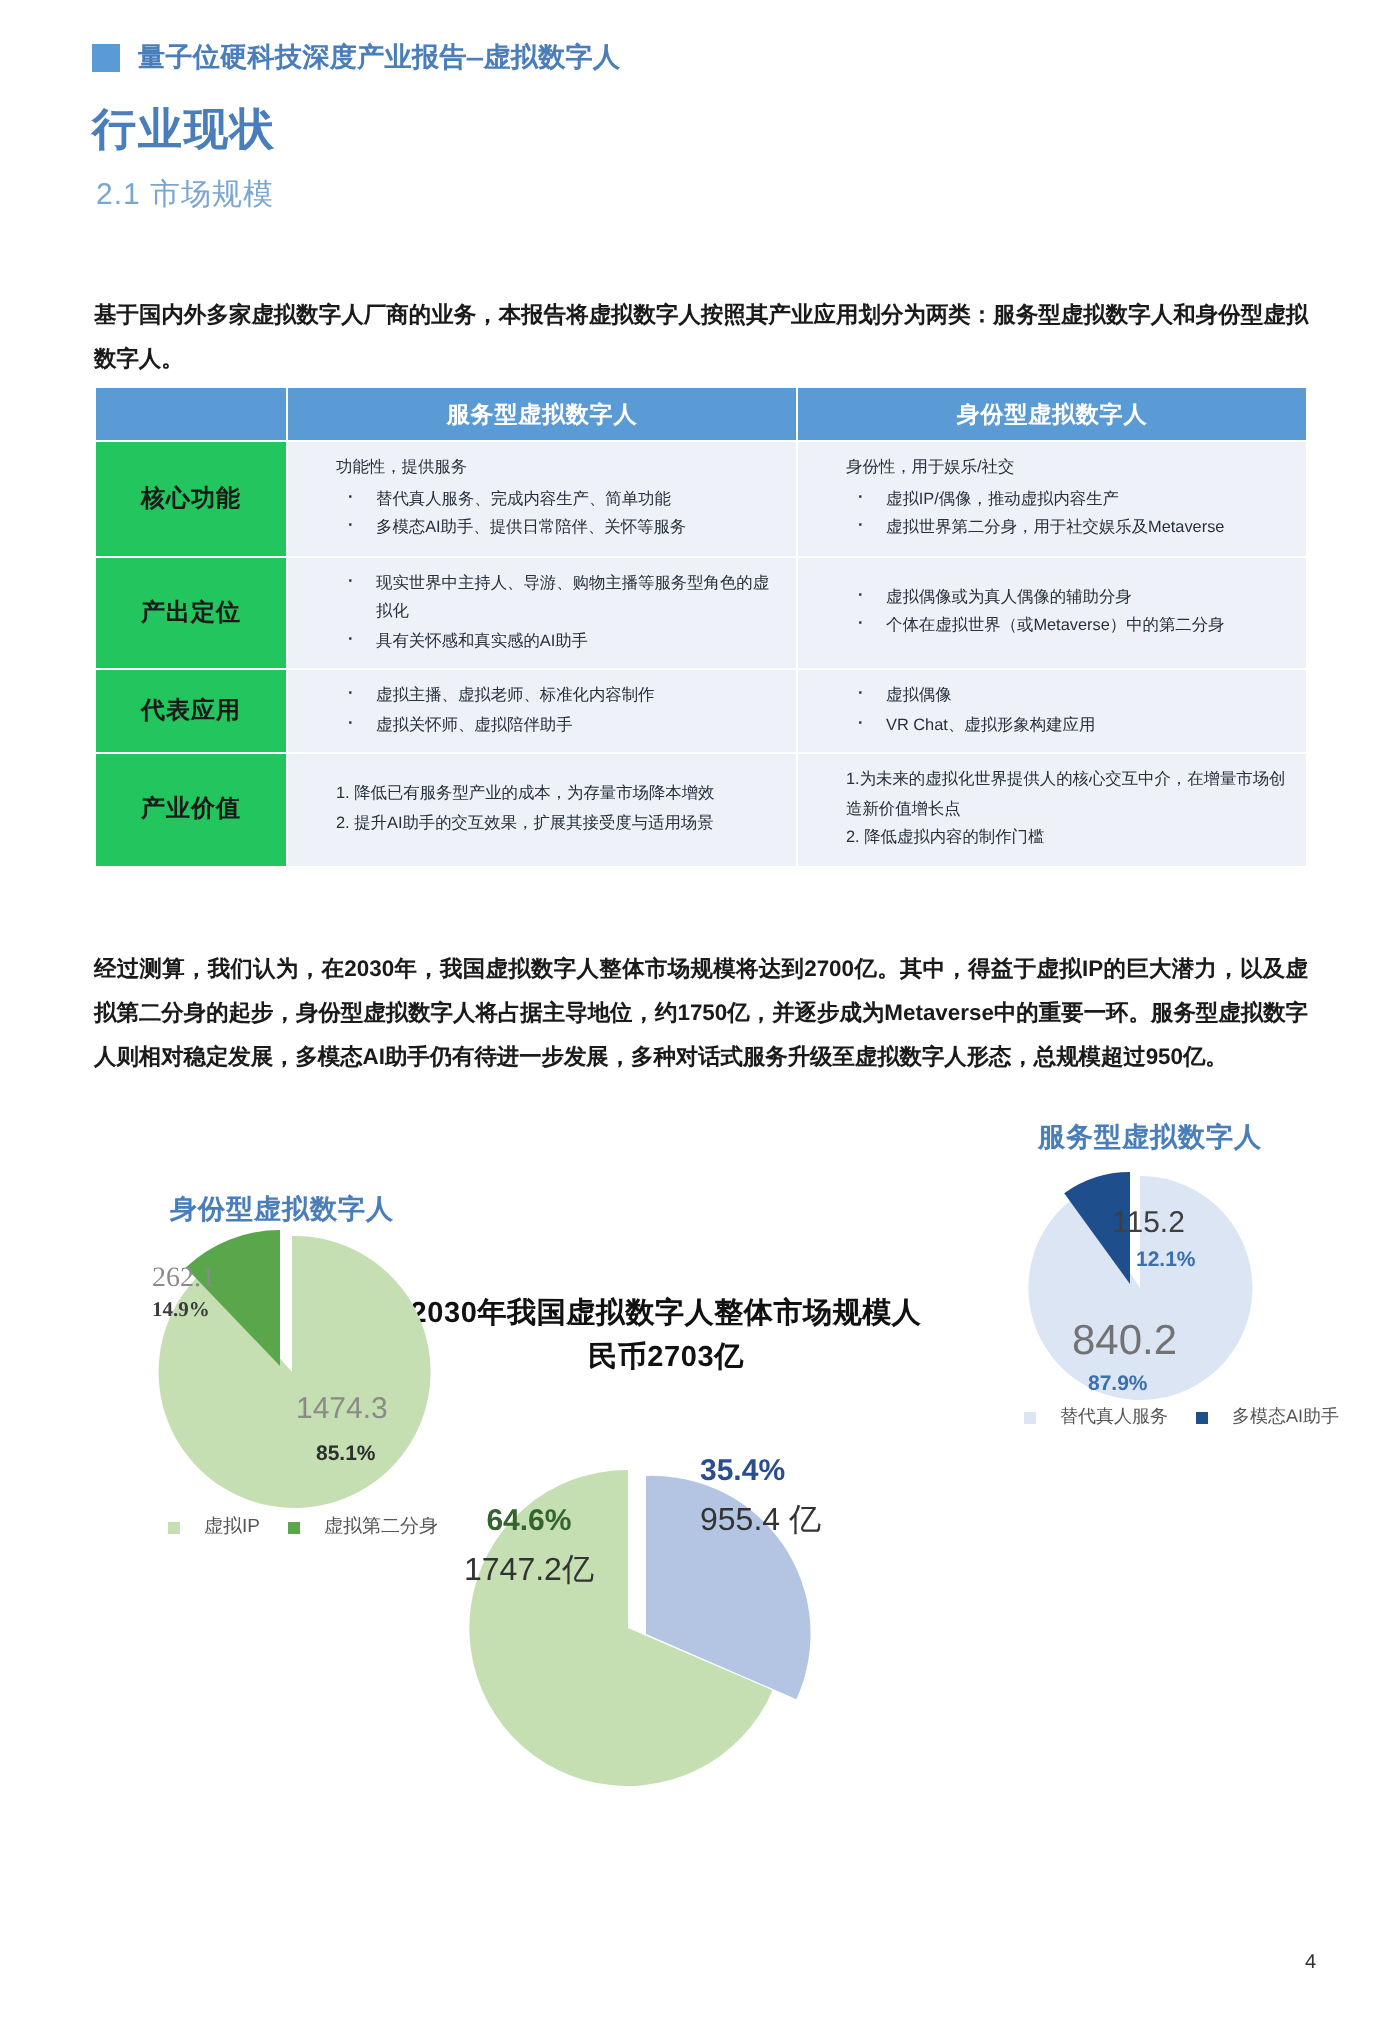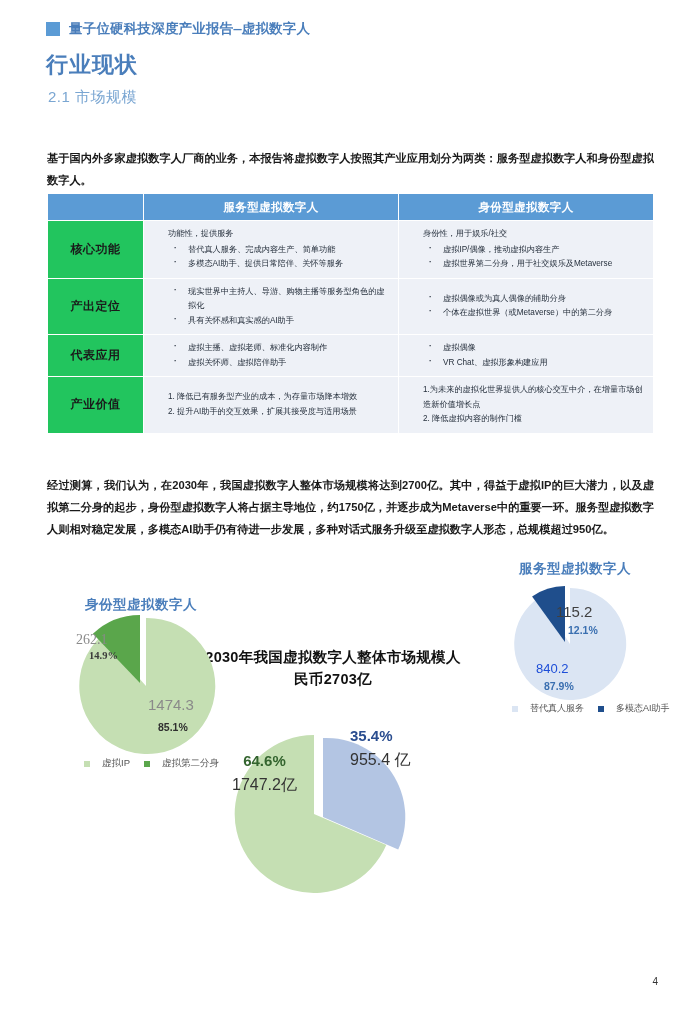--- a/index.html
+++ b/index.html
@@ -154,31 +154,31 @@
     position: absolute;
     white-space: nowrap;
     pointer-events: none;
   }
   .lbl .val { font-size: 14px; color: #3f3f3f; }
   .lbl .pct { font-size: 10.5px; font-weight: bold; }
 
   
   #id-lbl-small { left: 76px; top: 78px; text-align: left; font-family: Liberation Serif, serif; }
   #id-lbl-small .val { color: #8a8a8a; }
-  #id-lbl-small .pct { color: #3b3b3b; display: block; margin-top: 2px; margin-left: 13px; }
+  #id-lbl-small .pct { color: #3b3b3b; display: block; margin-top: 2px; }
   #id-lbl-big { left: 148px; top: 108px; margin-top: 36px; }
   #id-lbl-big .val { color: #8a8a8a; font-size: 15px; }
   #id-lbl-big .pct { color: #2f2f2f; display: block; margin-top: 7px; margin-left: 10px; }
 
   
   #sv-lbl-small { left: 556px; top: 51px; }
   #sv-lbl-small .val { color: #3f3f3f; font-size: 15px; }
   #sv-lbl-small .pct { color: #3a6fb0; display: block; margin-top: 3px; margin-left: 12px; }
   #sv-lbl-big { left: 536px; top: 107px; }
-  #sv-lbl-big .val { color: #1d4ed8; font-size: 13px; }
+  #sv-lbl-big .val { color: #737373; font-size: 21px; }
   #sv-lbl-big .pct { color: #3a6fb0; display: block; margin-top: 3px; margin-left: 8px; }
 
   
   #mn-lbl-green { left: 232px; top: 200px; text-align: center; }
   #mn-lbl-green .pct { color: #33642e; font-size: 15px; display: block; }
   #mn-lbl-green .val { color: #333; font-size: 16px; display: block; margin-top: 6px; }
   #mn-lbl-blue { left: 350px; top: 175px; text-align: left; }
   #mn-lbl-blue .pct { color: #2a4d8f; font-size: 15px; display: block; }
   #mn-lbl-blue .val { color: #333; font-size: 16px; display: block; margin-top: 6px; }
 

